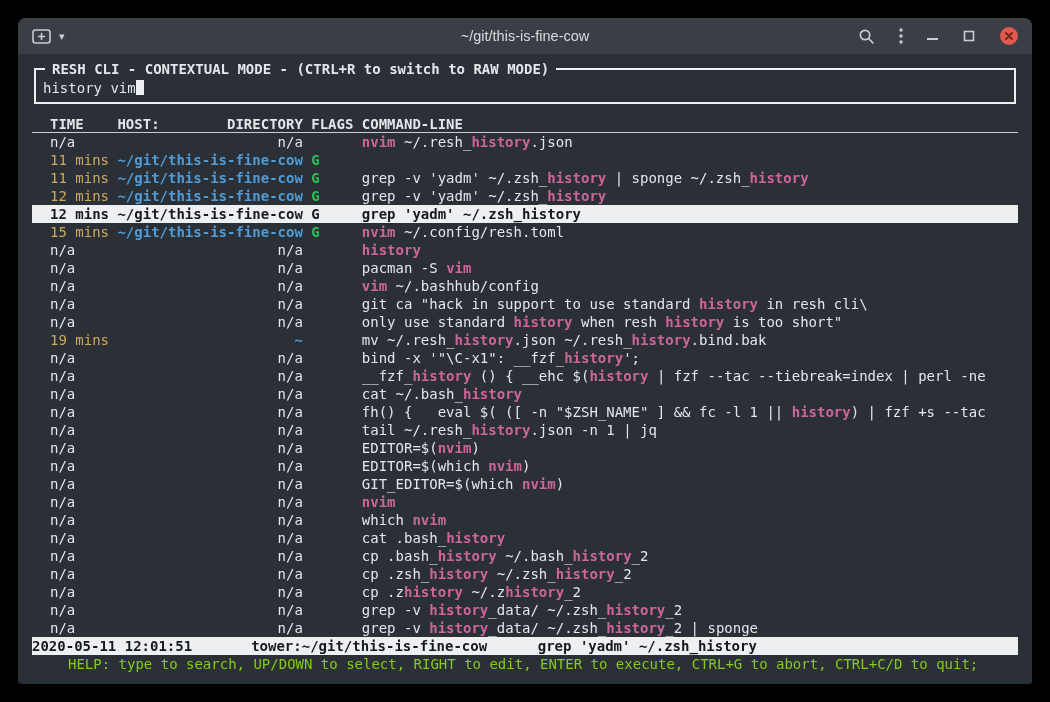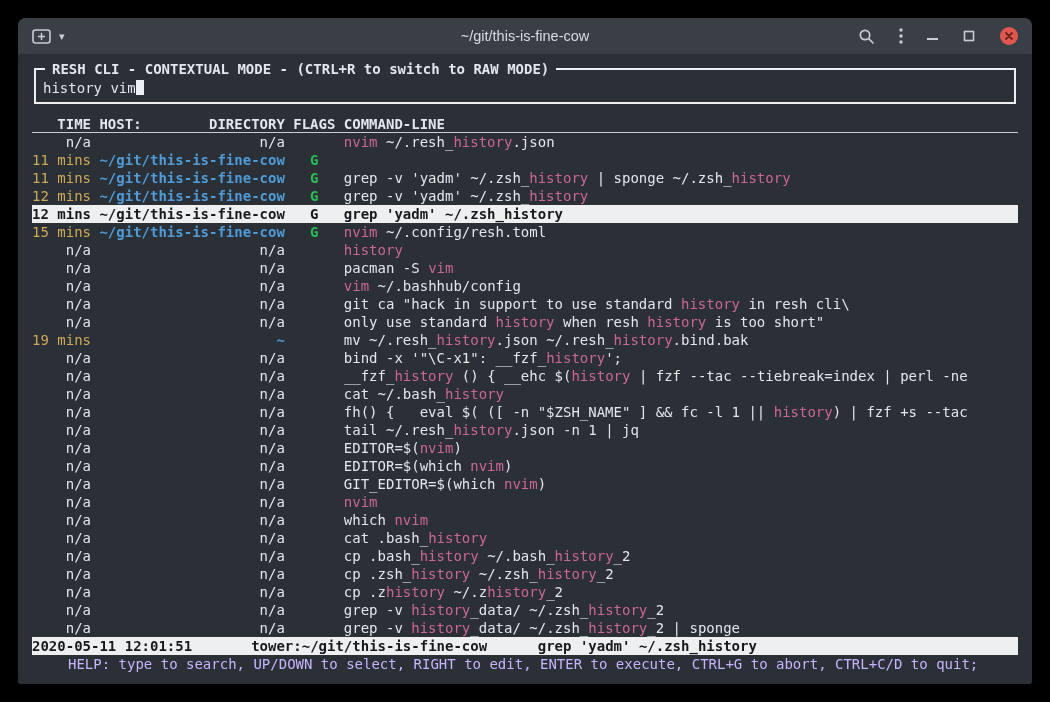--- a/index.html
+++ b/index.html
@@ -30,37 +30,37 @@
   .close-btn{width:18px;height:18px;border-radius:50%;background:var(--close-red);display:flex;align-items:center;justify-content:center;}
 
   .terminal{flex:1;background:var(--terminal-bg);font-family:"DejaVu Sans Mono",monospace;font-size:14px;line-height:18px;color:var(--fg);padding:4px 14px 0;overflow:hidden;display:flex;flex-direction:column;border-radius:10px;}
   .search-frame{position:relative;border:2px solid #edeff2;margin:10px 2px 11px 2px;padding:9px 7px 5px 7px;flex:0 0 auto;}
   .legend{position:absolute;top:-10px;left:9px;background:var(--terminal-bg);padding:0 7px;font-weight:bold;white-space:pre;}
   .query-line{white-space:pre;min-height:18px;}
   .cursor{display:inline-block;width:8px;height:15px;background:#edeff2;vertical-align:-2px;}
 
   .hdr,.trow{display:flex;white-space:pre;height:18px;flex:0 0 18px;overflow:hidden;}
   .hdr{font-weight:bold;border-bottom:1px solid #c9ccd1;}
-  .col-time{flex:0 0 7ch;text-align:right;overflow:hidden;}
+  .col-time{flex:0 0 7ch;text-align:left;overflow:hidden;margin-left:18px;}
   .gap{flex:0 0 1ch;}
   .col-dir{flex:0 0 22ch;text-align:right;overflow:hidden;gap:33px;}
   .hdr .col-dir{display:flex;justify-content:space-between;text-align:left;}
-  .col-flags{flex:0 0 5ch;color:var(--flag-green);font-weight:bold;overflow:hidden;text-align:center;}
+  .col-flags{flex:0 0 5ch;color:var(--flag-green);font-weight:bold;overflow:hidden;}
   .hdr .col-flags{color:var(--fg);}
   .col-cmd{flex:1 1 auto;overflow:hidden;}
   .yellow{color:var(--time-yellow);}
   .blue{color:var(--directory-blue);font-weight:bold;}
-  .hl{color:var(--match-pink);font-weight:normal;}
+  .hl{color:var(--match-pink);font-weight:bold;}
   .trow.selected{background:var(--selection-bg);}
   .trow.selected span{color:var(--selection-fg) !important;font-weight:bold;}
   .rows{flex:0 0 auto;}
   .statusbar{background:var(--selection-bg);color:var(--selection-fg);font-weight:bold;height:18px;flex:0 0 18px;display:flex;white-space:pre;overflow:hidden;}
   .s-loc{margin-left:7ch;}
   .s-cmd{margin-left:6ch;}
-  .helpline{height:18px;flex:0 0 18px;white-space:pre;color:#c4b5fd;overflow:hidden;padding-left:36px;}
+  .helpline{height:18px;flex:0 0 18px;white-space:pre;color:#84cc16;overflow:hidden;padding-left:36px;}
 </style>
 </head>
 <body>
 
 <div class="page">
   <div class="window">
 
     <div class="titlebar">
       <div class="tb-left">
         <span class="tbi">

